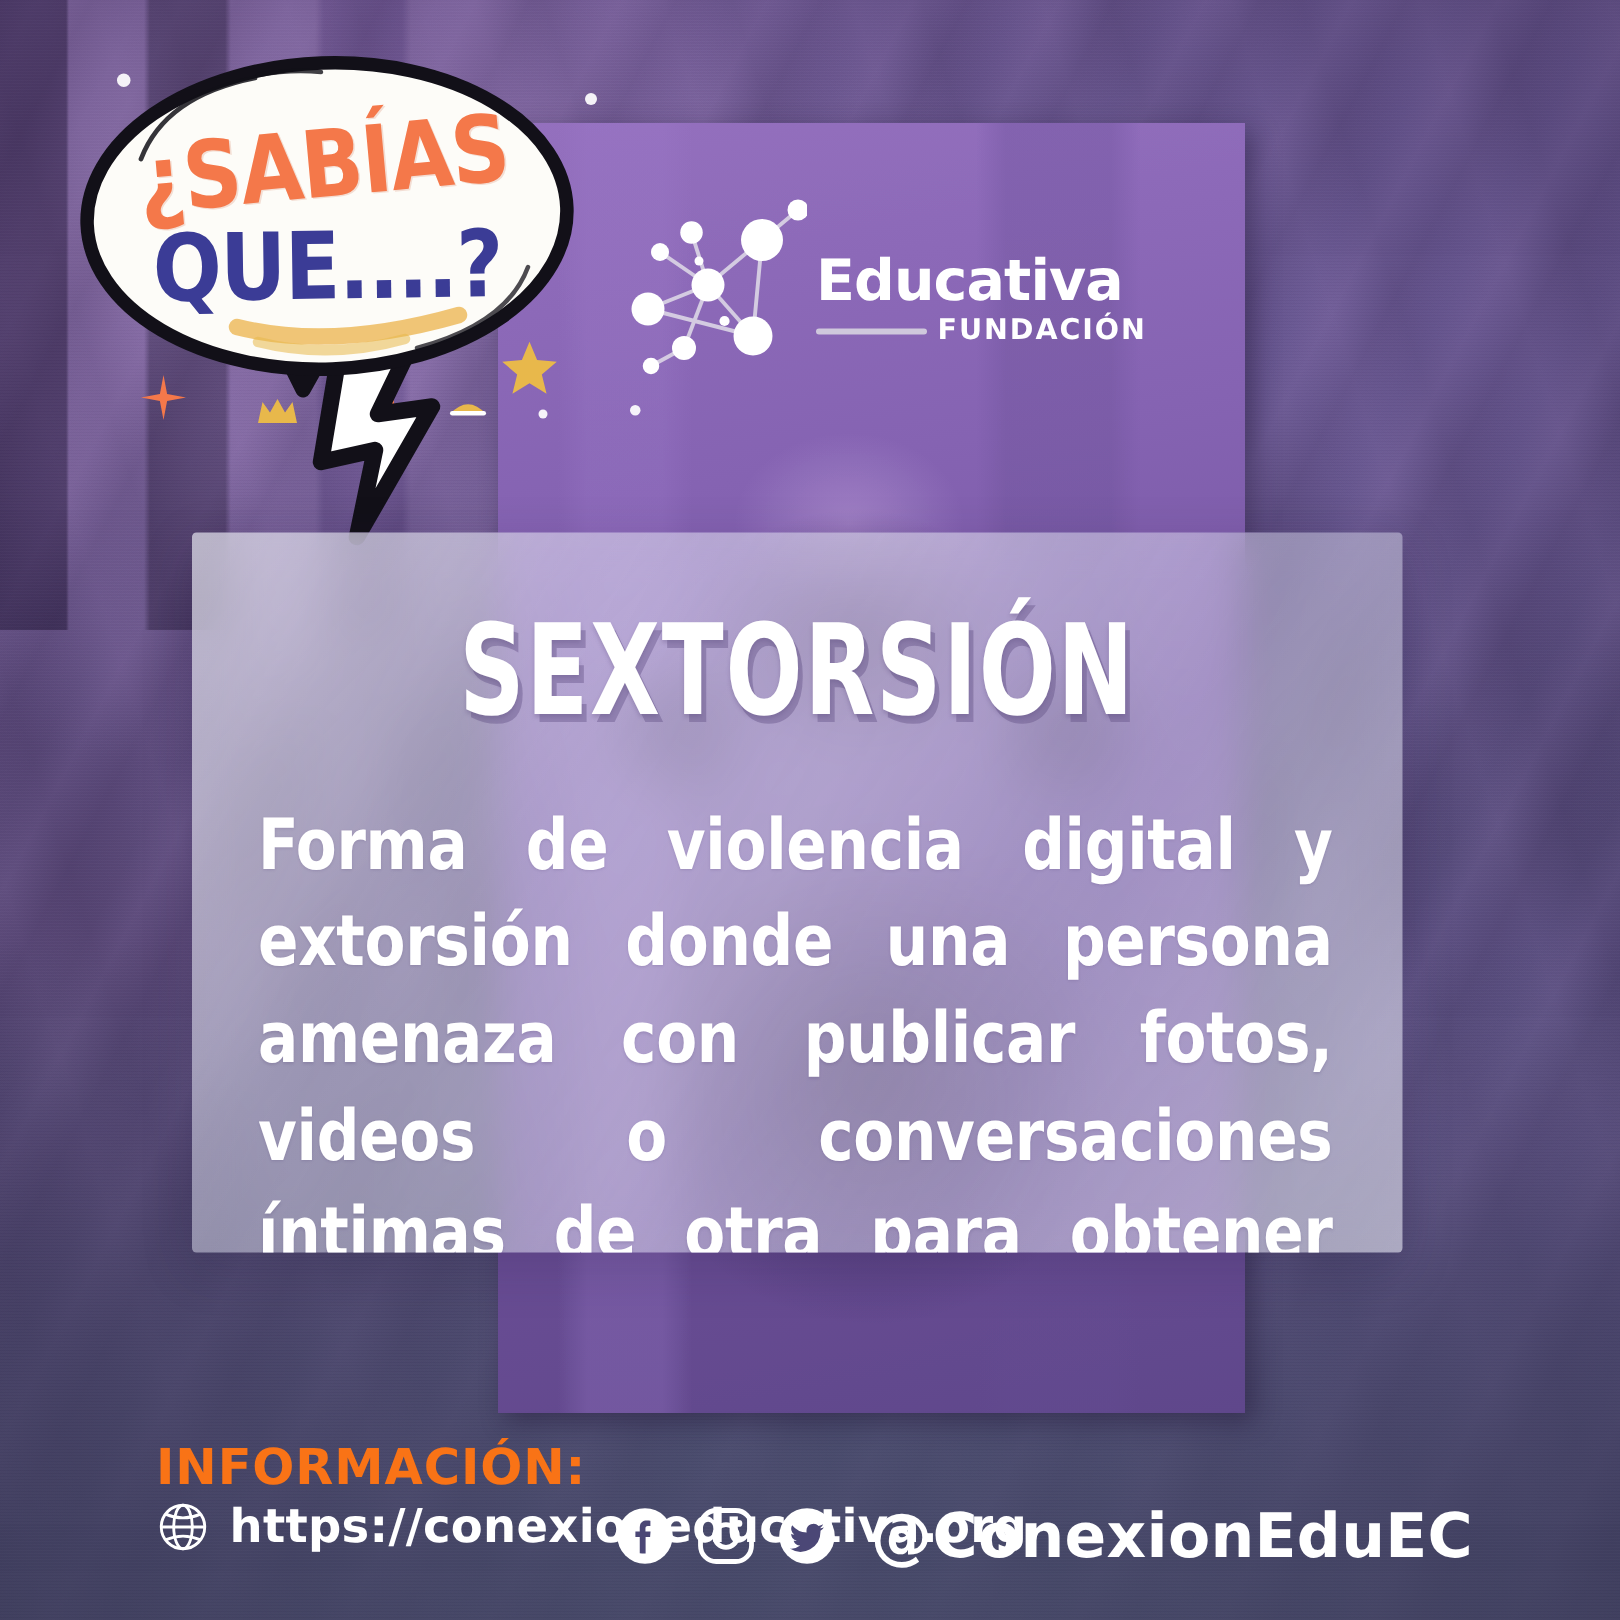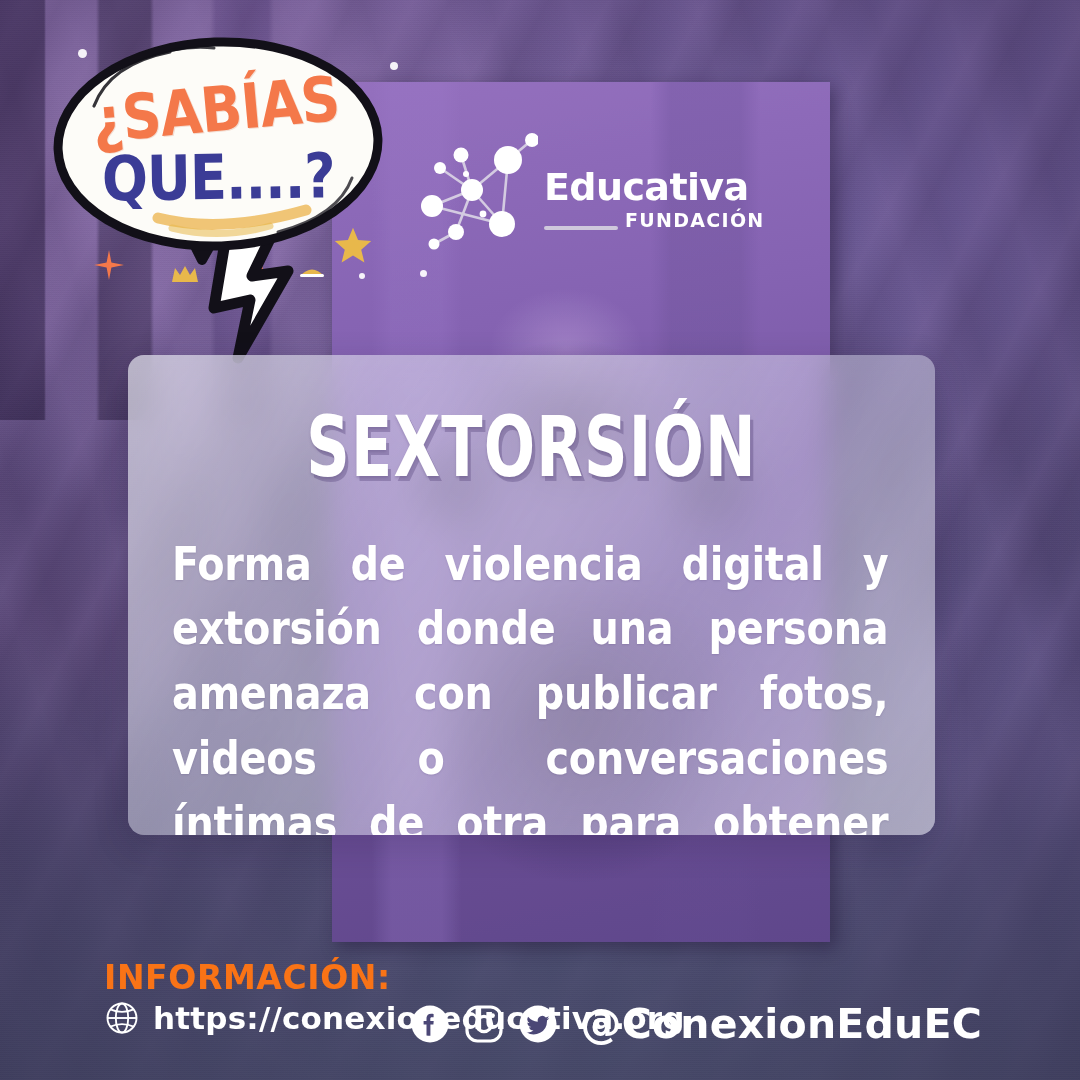--- a/index.html
+++ b/index.html
@@ -91,21 +91,21 @@
       linear-gradient(90deg, rgba(96,74,138,0.0) 0 64%, rgba(96,74,138,0.30) 68% 82%, rgba(96,74,138,0) 86% 100%),
       
       linear-gradient(170deg, #8d6cb4 0%, #7f60a8 28%, #6d5196 58%, #5b4583 100%);
     filter:saturate(1.05) brightness(1.04);
   }
 
   
   .glass {
     position:absolute;
     left:128px; top:355px; width:807px; height:480px;
-    border-radius:16px;
+    border-radius:3px;
     background:linear-gradient(135deg,
         rgba(232,233,242,0.60) 0%,
         rgba(222,224,238,0.50) 32%,
         rgba(216,216,234,0.46) 60%,
         rgba(226,226,240,0.54) 100%);
     backdrop-filter:blur(14px) saturate(1.05);
     -webkit-backdrop-filter:blur(14px) saturate(1.05);
     box-shadow:0 10px 34px rgba(36,22,62,0.18);
     overflow:hidden;
   }
@@ -207,21 +207,21 @@
   .logo-net { width:118px; height:128px; flex:0 0 auto; }
   .logo-words { display:flex; flex-direction:column; line-height:1; }
   .logo-l1, .logo-l2 {
     font-family:"DejaVu Sans","Liberation Sans", sans-serif;
     font-weight:700;
     font-size:38px;
     color:#ffffff;
     letter-spacing:-0.6px;
   }
   .logo-l2 { margin-top:14px; }
-  .logo-l3row { display:flex; align-items:flex-end; gap:7px; margin-top:5px; }
+  .logo-l3row { display:flex; align-items:center; gap:7px; margin-top:5px; }
   .logo-rule { height:4px; width:74px; background:#cfc8dc; border-radius:2px; }
   .logo-l3 {
     font-family:"DejaVu Sans","Liberation Sans", sans-serif;
     font-weight:700;
     font-size:19px;
     color:#ffffff;
     letter-spacing:1.3px;
   }
 
   

